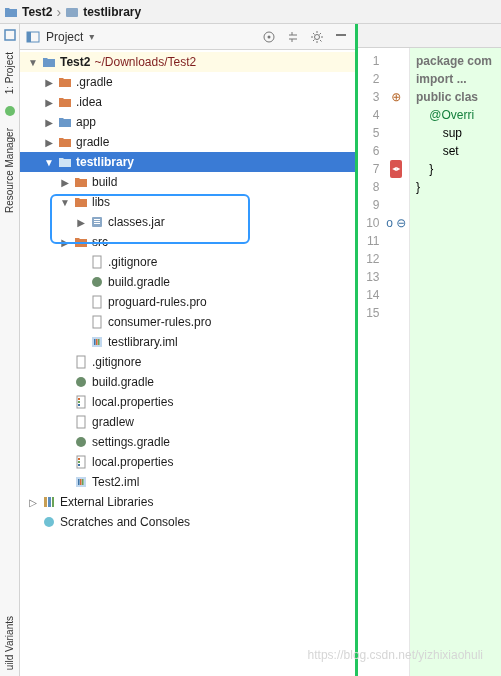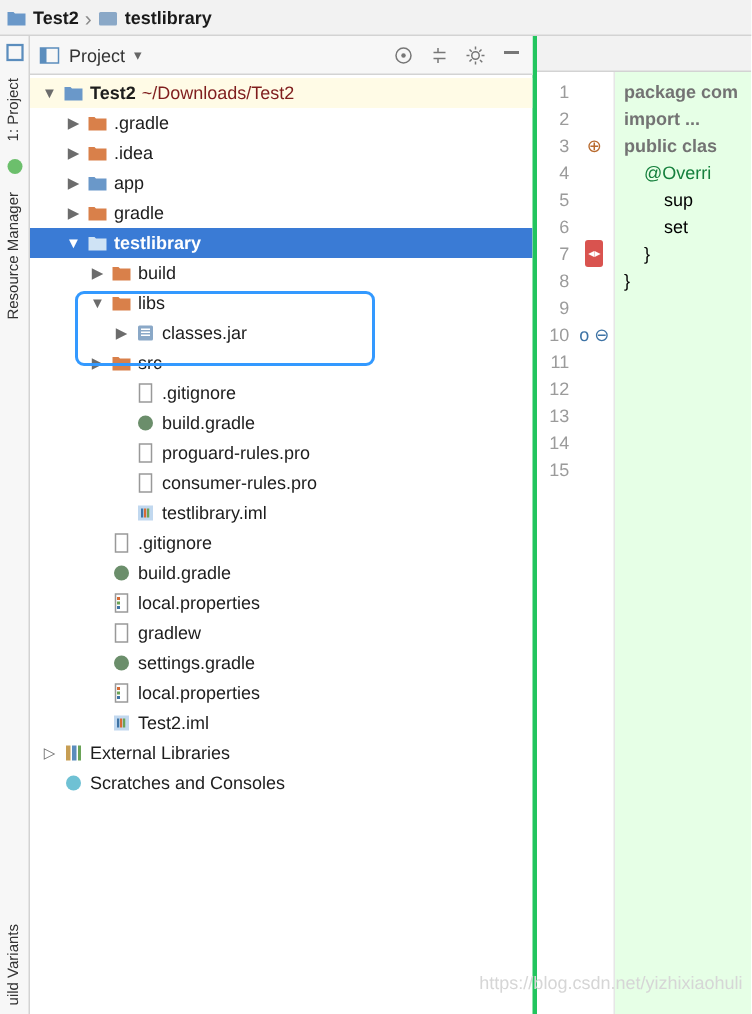--- a/index.html
+++ b/index.html
@@ -37,21 +37,21 @@
 .editor-body { flex: 1; display: flex; overflow: hidden; }
 .gutter { width: 52px; background: #fff; border-right: 1px solid #e6e6e6; display: flex; }
 .linenos { width: 26px; text-align: right; color: #9b9b9b; font-size: 11px; padding: 4px 4px 0 0; line-height: 18px; }
 .marks { width: 26px; font-size: 9px; color: #b86a2e; padding: 4px 2px 0 2px; line-height: 18px; text-align: center; }
 .marks .mk { height: 18px; display: flex; align-items: center; justify-content: center; gap: 1px; }
 .marks .mk-red { background:#d9534f; color:#fff; font-size:8px; border-radius:2px; padding:0 2px; }
 .code { flex: 1; background: #e6ffe6; font-family: "Menlo", "Consolas", monospace; font-size: 11px; padding: 4px 0 0 6px; line-height: 18px; overflow: hidden; }
 .code div { white-space: pre; }
 .kw { color: #737373; font-weight: bold; }
 .ann { color: #15803d; }
-.watermark { position: absolute; bottom: 14px; right: 6px; color: #d6d6d6; font-size: 12px; pointer-events: none; }
+.watermark { position: absolute; bottom: 14px; right: 18px; color: #d6d6d6; font-size: 12px; pointer-events: none; }
 svg { display: block; }
 </style>
 </head>
 <body>
 
 <div class="breadcrumb">
   <span class="icon">
     <svg width="14" height="14" viewBox="0 0 14 14">
         <path fill="#6a98c9" d="M1 3h4l1 1h7v8H1z"></path>
       </svg>

